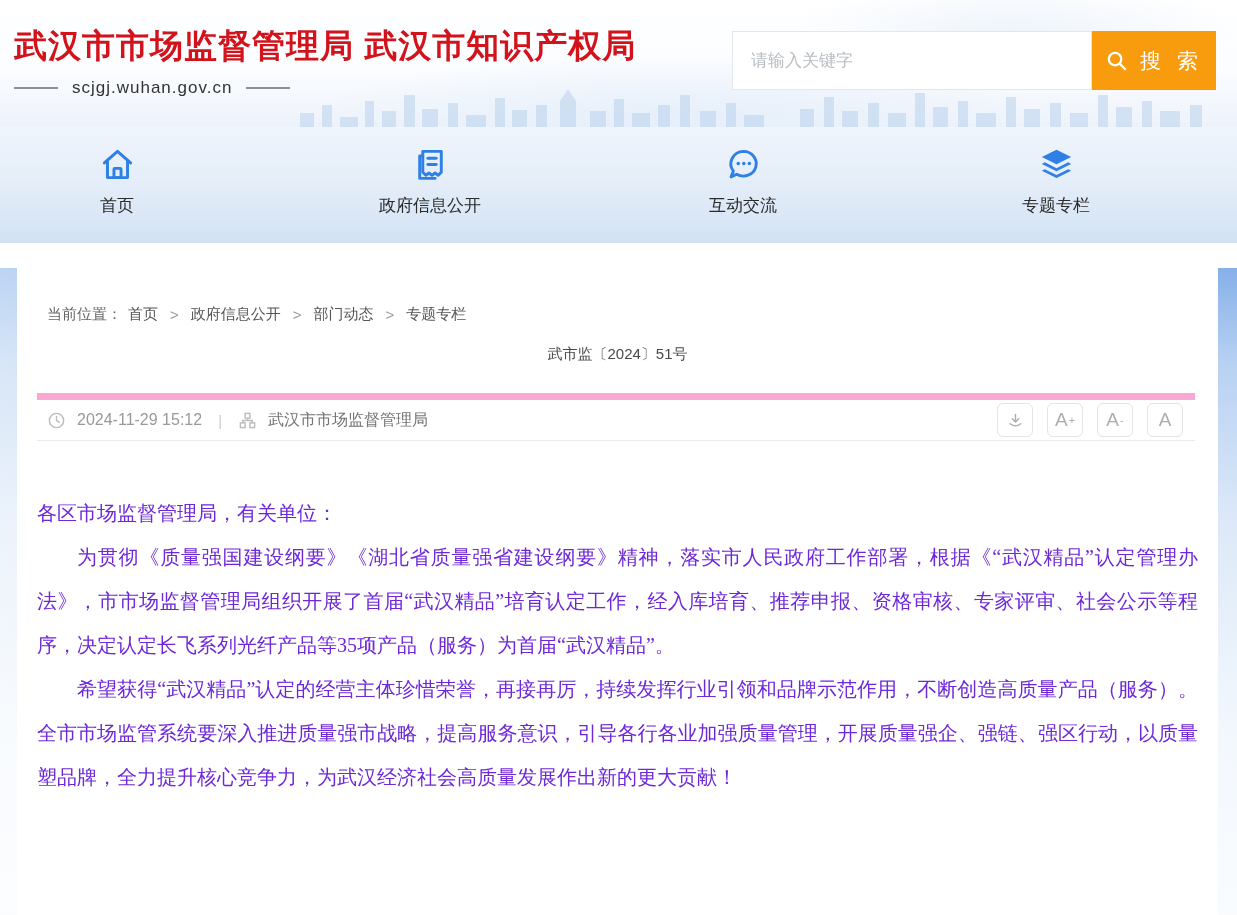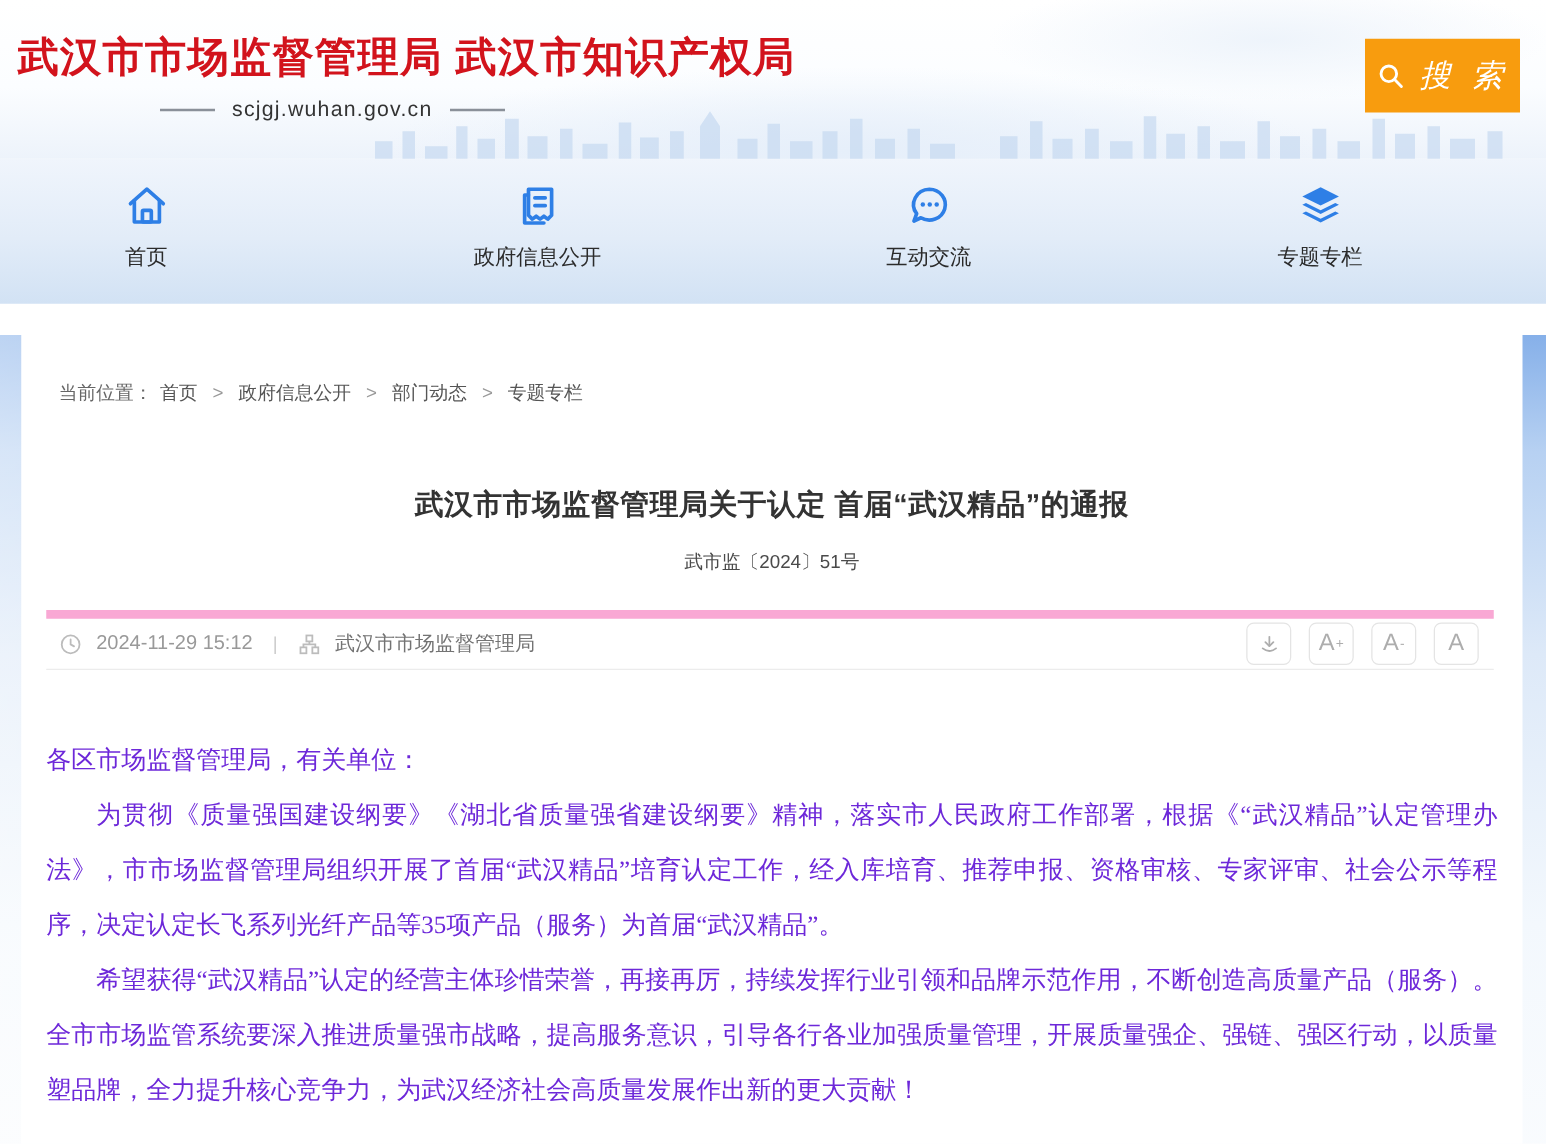--- a/index.html
+++ b/index.html
@@ -9,31 +9,31 @@
   
   .header { position:relative; height:127px;
     background:
       radial-gradient(ellipse 320px 70px at 82% 25%, #eef4fb 0%, rgba(238,244,251,0) 70%),
       radial-gradient(ellipse 500px 90px at 55% 95%, #e6effa 0%, rgba(230,239,250,0) 75%),
       linear-gradient(180deg,#ffffff 0%,#fbfdff 55%,#edf3fb 100%);
     overflow:hidden; }
   .skyline { position:absolute; left:0; bottom:-2px; width:100%; height:46px; opacity:.65; }
   .logo-block { position:absolute; left:14px; top:24px; }
   .site-title { font-size:33px; font-weight:bold; color:#d2131c; letter-spacing:1px; white-space:nowrap; }
-  .domain-row { display:flex; align-items:center; justify-content:flex-end; width:390px; margin-top:9px; }
+  .domain-row { display:flex; align-items:center; justify-content:flex-start; width:390px; margin-top:9px; }
   .domain-dash { display:inline-block; width:44px; height:2px; background:#8a9099; }
   .domain-text { font-size:17px; color:#333; margin:0 14px; letter-spacing:1px; }
 
   .search-area { position:absolute; right:21px; top:31px; display:flex; }
   .search-input { width:360px; height:59px; border:1px solid #e3e6ea; background:#fff;
     padding:0 18px; font-size:17px; color:#333; outline:none; }
   .search-input::placeholder { color:#b9bdc3; }
   .search-btn { width:124px; height:59px; border:none; background:#f89c0e; color:#fff;
     display:flex; align-items:center; justify-content:center; gap:12px; cursor:pointer; }
-  .search-btn .lbl { font-size:25px; letter-spacing:5px;font-style:italic; }
+  .search-btn .lbl { font-size:21px; letter-spacing:5px; }
 
   
   .nav { height:116px; background:linear-gradient(180deg,#f0f5fc 0%,#e2ecf8 55%,#d2e2f4 100%); }
   .nav-inner { margin-left:57px; width:1059px; display:flex; justify-content:space-between; padding-top:19px; }
   .nav-item { width:120px; display:flex; flex-direction:column; align-items:center; cursor:pointer; }
   .nav-item .ico { width:37px; height:37px; }
   .nav-item .nlbl { margin-top:11px; font-size:17px; color:#2b2b2b; white-space:nowrap; }
 
   
   .page { height:672px;
@@ -118,20 +118,21 @@
   <div class="logo-block">
     <div class="site-title">武汉市市场监督管理局 武汉市知识产权局</div>
     <div class="domain-row">
       <span class="domain-dash"></span>
       <span class="domain-text">scjgj.wuhan.gov.cn</span>
       <span class="domain-dash"></span>
     </div>
   </div>
 
   <div class="search-area">
+    <input class="search-input" type="text" placeholder="请输入关键字" style="">
     <button class="search-btn">
       <svg width="23" height="23" viewBox="0 0 24 24" fill="none" stroke="#fff" stroke-width="2.4" stroke-linecap="round">
         <circle cx="10.5" cy="10.5" r="6.5"></circle>
           <line x1="15.5" y1="15.5" x2="21" y2="21"></line>
       </svg>
       <span class="lbl">搜 索</span>
     </button>
   </div>
 </div>
 
@@ -181,21 +182,20 @@
       <span class="bc-label">当前位置：</span>
       <a class="bc-link">首页</a>
       <span class="bc-sep">&gt;</span>
       <a class="bc-link">政府信息公开</a>
       <span class="bc-sep">&gt;</span>
       <a class="bc-link">部门动态</a>
       <span class="bc-sep">&gt;</span>
       <a class="bc-link">专题专栏</a>
     </div>
 
-    <div class="art-title">武汉市市场监督管理局关于认定 首届“武汉精品”的通报</div>
     <div class="doc-no">武市监〔2024〕51号</div>
 
     <div class="meta">
       <div class="meta-left">
         <svg width="19" height="19" viewBox="0 0 24 24" fill="none" stroke="#bcbcbc" stroke-width="1.8" stroke-linecap="round">
           <circle cx="12" cy="12" r="9"></circle>
             <path d="M12 7 V12 L15.5 14"></path>
         </svg>
         <span class="date">2024-11-29 15:12</span>
         <span class="meta-sep">|</span>

